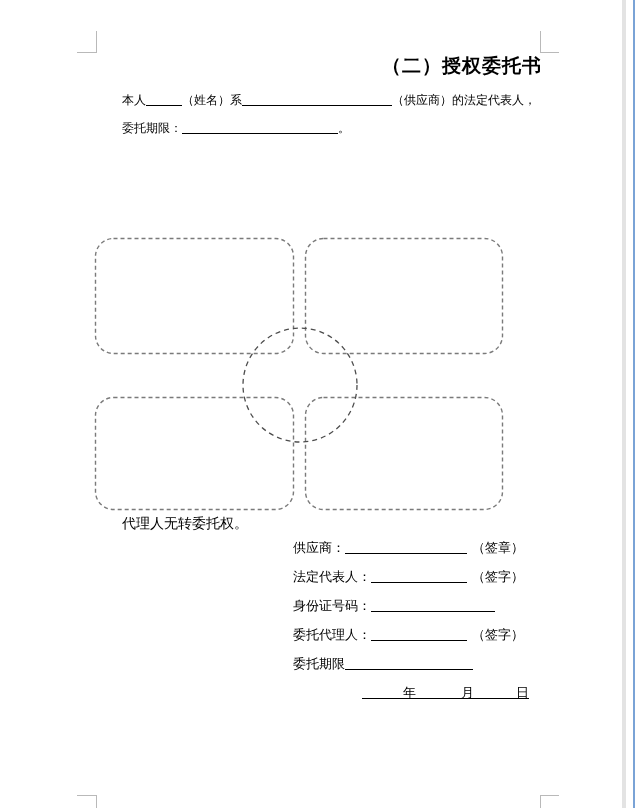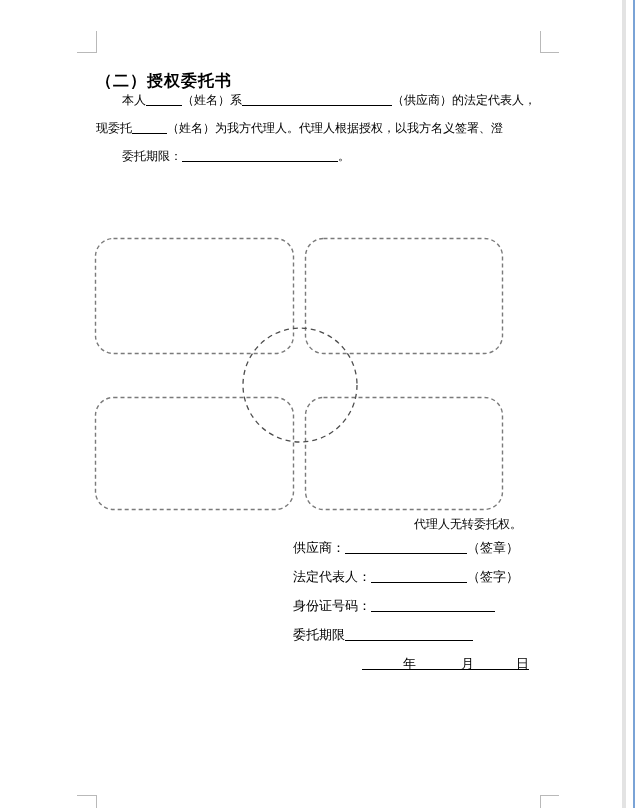--- a/index.html
+++ b/index.html
@@ -11,22 +11,22 @@
   .crop{position:absolute;}
   .crop.tl{left:77px;top:31px;width:19px;height:21px;border-right:1px solid #b9b9b9;border-bottom:1px solid #b9b9b9;}
   .crop.tr{left:540px;top:31px;width:18px;height:21px;border-left:1px solid #b9b9b9;border-bottom:1px solid #b9b9b9;}
   .crop.bl{left:77px;top:795px;width:19px;height:13px;border-right:1px solid #b9b9b9;border-top:1px solid #b9b9b9;}
   .crop.br{left:540px;top:795px;width:18px;height:13px;border-left:1px solid #b9b9b9;border-top:1px solid #b9b9b9;}
   
   .edge-shadow{position:absolute;left:622px;top:0;width:4px;height:808px;background:#e3e3e3;}
   .edge-accent{position:absolute;left:633px;top:0;width:2px;height:808px;background:#7aa3d6;}
 
   .doc-title{
-    position:absolute;left:96px;top:71px;width:446px;text-align:left;
-    font-size:16px;font-weight:bold;letter-spacing:1px;white-space:nowrap;
+    position:absolute;left:96px;top:53px;width:446px;text-align:right;
+    font-size:19px;font-weight:bold;letter-spacing:1px;white-space:nowrap;
   }
   .para{
     position:absolute;left:96px;top:86px;width:460px;
     font-size:12px;line-height:28px;
   }
   .para .line{white-space:nowrap;height:28px;}
   .indent{padding-left:26px;}
 
   .blank{
     display:inline-block;border-bottom:1px solid #000;height:13px;
@@ -35,51 +35,48 @@
   .ul-group{
     display:inline-block;border-bottom:1px solid #000;vertical-align:-2px;
     line-height:15px;height:15px;white-space:nowrap;
   }
   .ul-group .spacer{display:inline-block;height:1px;}
 
   .shapes{position:absolute;left:0;top:0;width:639px;height:808px;}
 
   .note-line{
     position:absolute;left:96px;top:510px;width:400px;
-    font-size:12px;line-height:28px;white-space:nowrap;text-align:right;
+    font-size:14px;line-height:28px;white-space:nowrap;
   }
   .sig-block{
     position:absolute;left:293px;top:533px;width:260px;
     font-size:13px;line-height:29px;
   }
   .sig-block .sline{white-space:nowrap;height:29px;}
-  .sig-suffix{font-family:Liberation Serif, serif;}
+  .sig-suffix{margin-left:5px;font-family:Liberation Serif, serif;}
   .date-line{padding-left:69px;text-decoration:underline;}
 </style>
 </head>
 <body>
 
 <div class="screen">
 
   <div class="crop tl"></div>
   <div class="crop tr"></div>
   <div class="crop bl"></div>
   <div class="crop br"></div>
 
   <div class="edge-shadow"></div>
   <div class="edge-accent"></div>
 
   <div class="doc-title">（二）授权委托书</div>
 
   <div class="para">
     <div class="line indent">
       <span>本人</span><span class="blank" style="width:36px"></span><span>（姓名）系</span><span class="blank" style="width:150px"></span><span>（供应商）的法定代表人，</span>
-    </div>
-    <div class="line">
-      <span>现委托</span><span class="blank" style="width:35px"></span><span>（姓名）为我方代理人。代理人根据授权，以我方名义签署、澄</span>
     </div>
     <div class="line indent">
       <span>委托期限：</span><span class="blank" style="width:156px"></span><span>。</span>
     </div>
   </div>
 
   <svg class="shapes" viewBox="0 0 639 808" xmlns="http://www.w3.org/2000/svg">
     <rect x="95.5" y="238.5" width="198" height="115" rx="18" fill="none" stroke="#7a7a7a" stroke-width="1.4" stroke-dasharray="4 3"></rect>
     <rect x="305.5" y="238.5" width="197" height="115" rx="18" fill="none" stroke="#7a7a7a" stroke-width="1.4" stroke-dasharray="4 3"></rect>
     <rect x="95.5" y="397.5" width="198" height="112" rx="18" fill="none" stroke="#7a7a7a" stroke-width="1.4" stroke-dasharray="4 3"></rect>
@@ -95,20 +92,23 @@
     <div class="sline">
       <span>供应商：</span><span class="blank" style="width:122px"></span><span class="sig-suffix">（签章）</span>
     </div>
     <div class="sline">
       <span>法定代表人：</span><span class="blank" style="width:96px"></span><span class="sig-suffix">（签字）</span>
     </div>
     <div class="sline">
       <span>身份证号码：</span><span class="blank" style="width:124px"></span>
     </div>
     <div class="sline">
+      <span>委托代理人：</span><span class="blank" style="width:96px"></span><span class="sig-suffix">（签字）</span>
+    </div>
+    <div class="sline">
       <span>委托期限</span><span class="blank" style="width:128px"></span>
     </div>
     <div class="sline date-line">
       <span class="blank" style="width:41px"></span><span>年</span><span class="blank" style="width:45px"></span><span>月</span><span class="blank" style="width:42px"></span><span>日</span>
     </div>
   </div>
 
 </div>
 
 </body></html>

